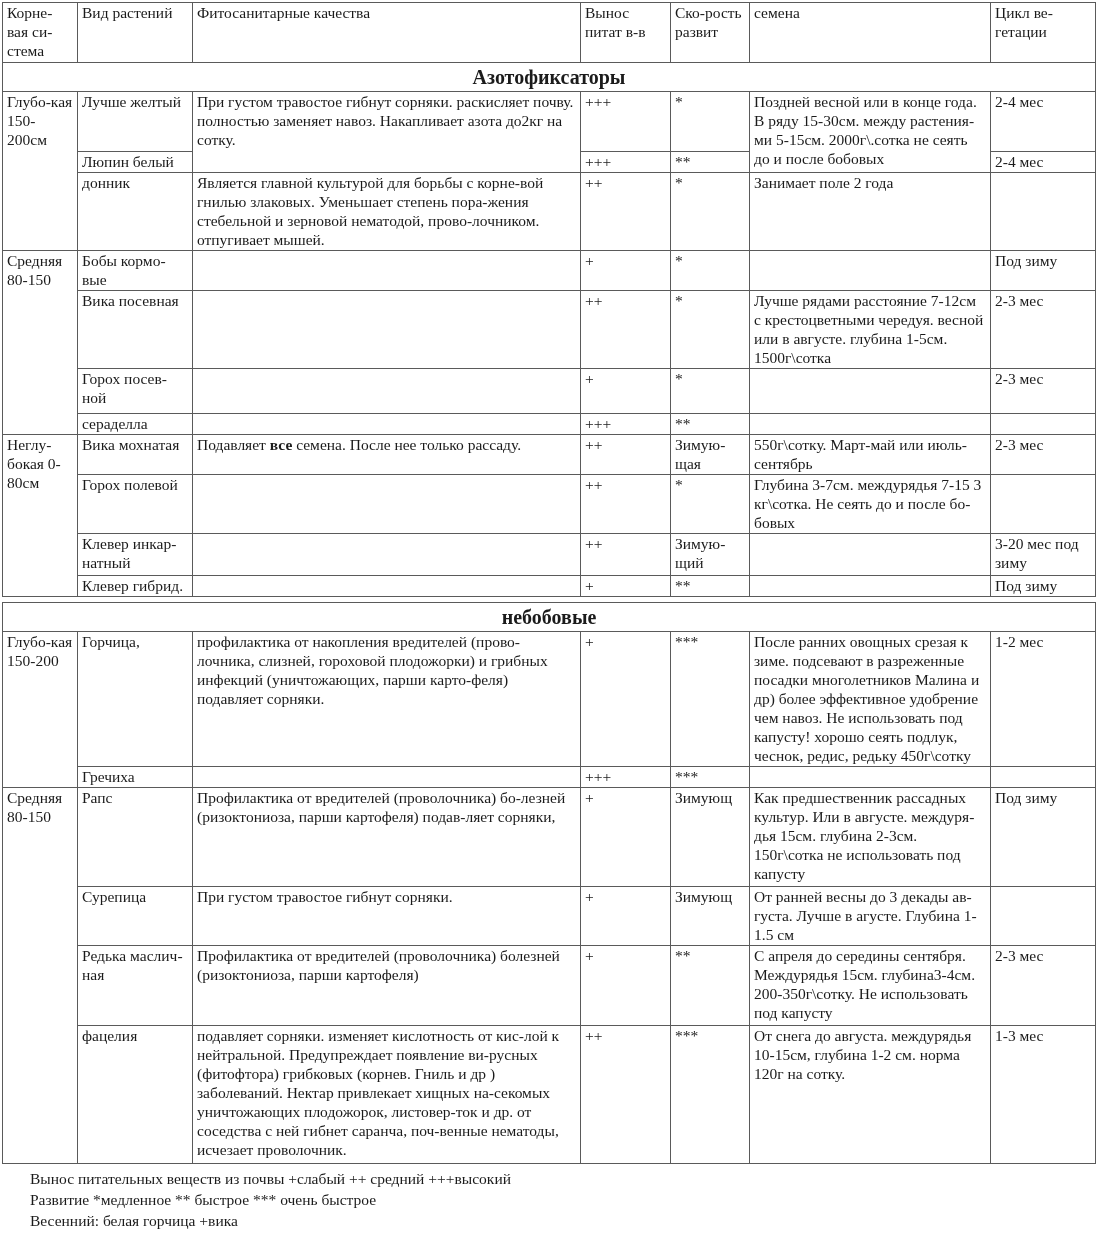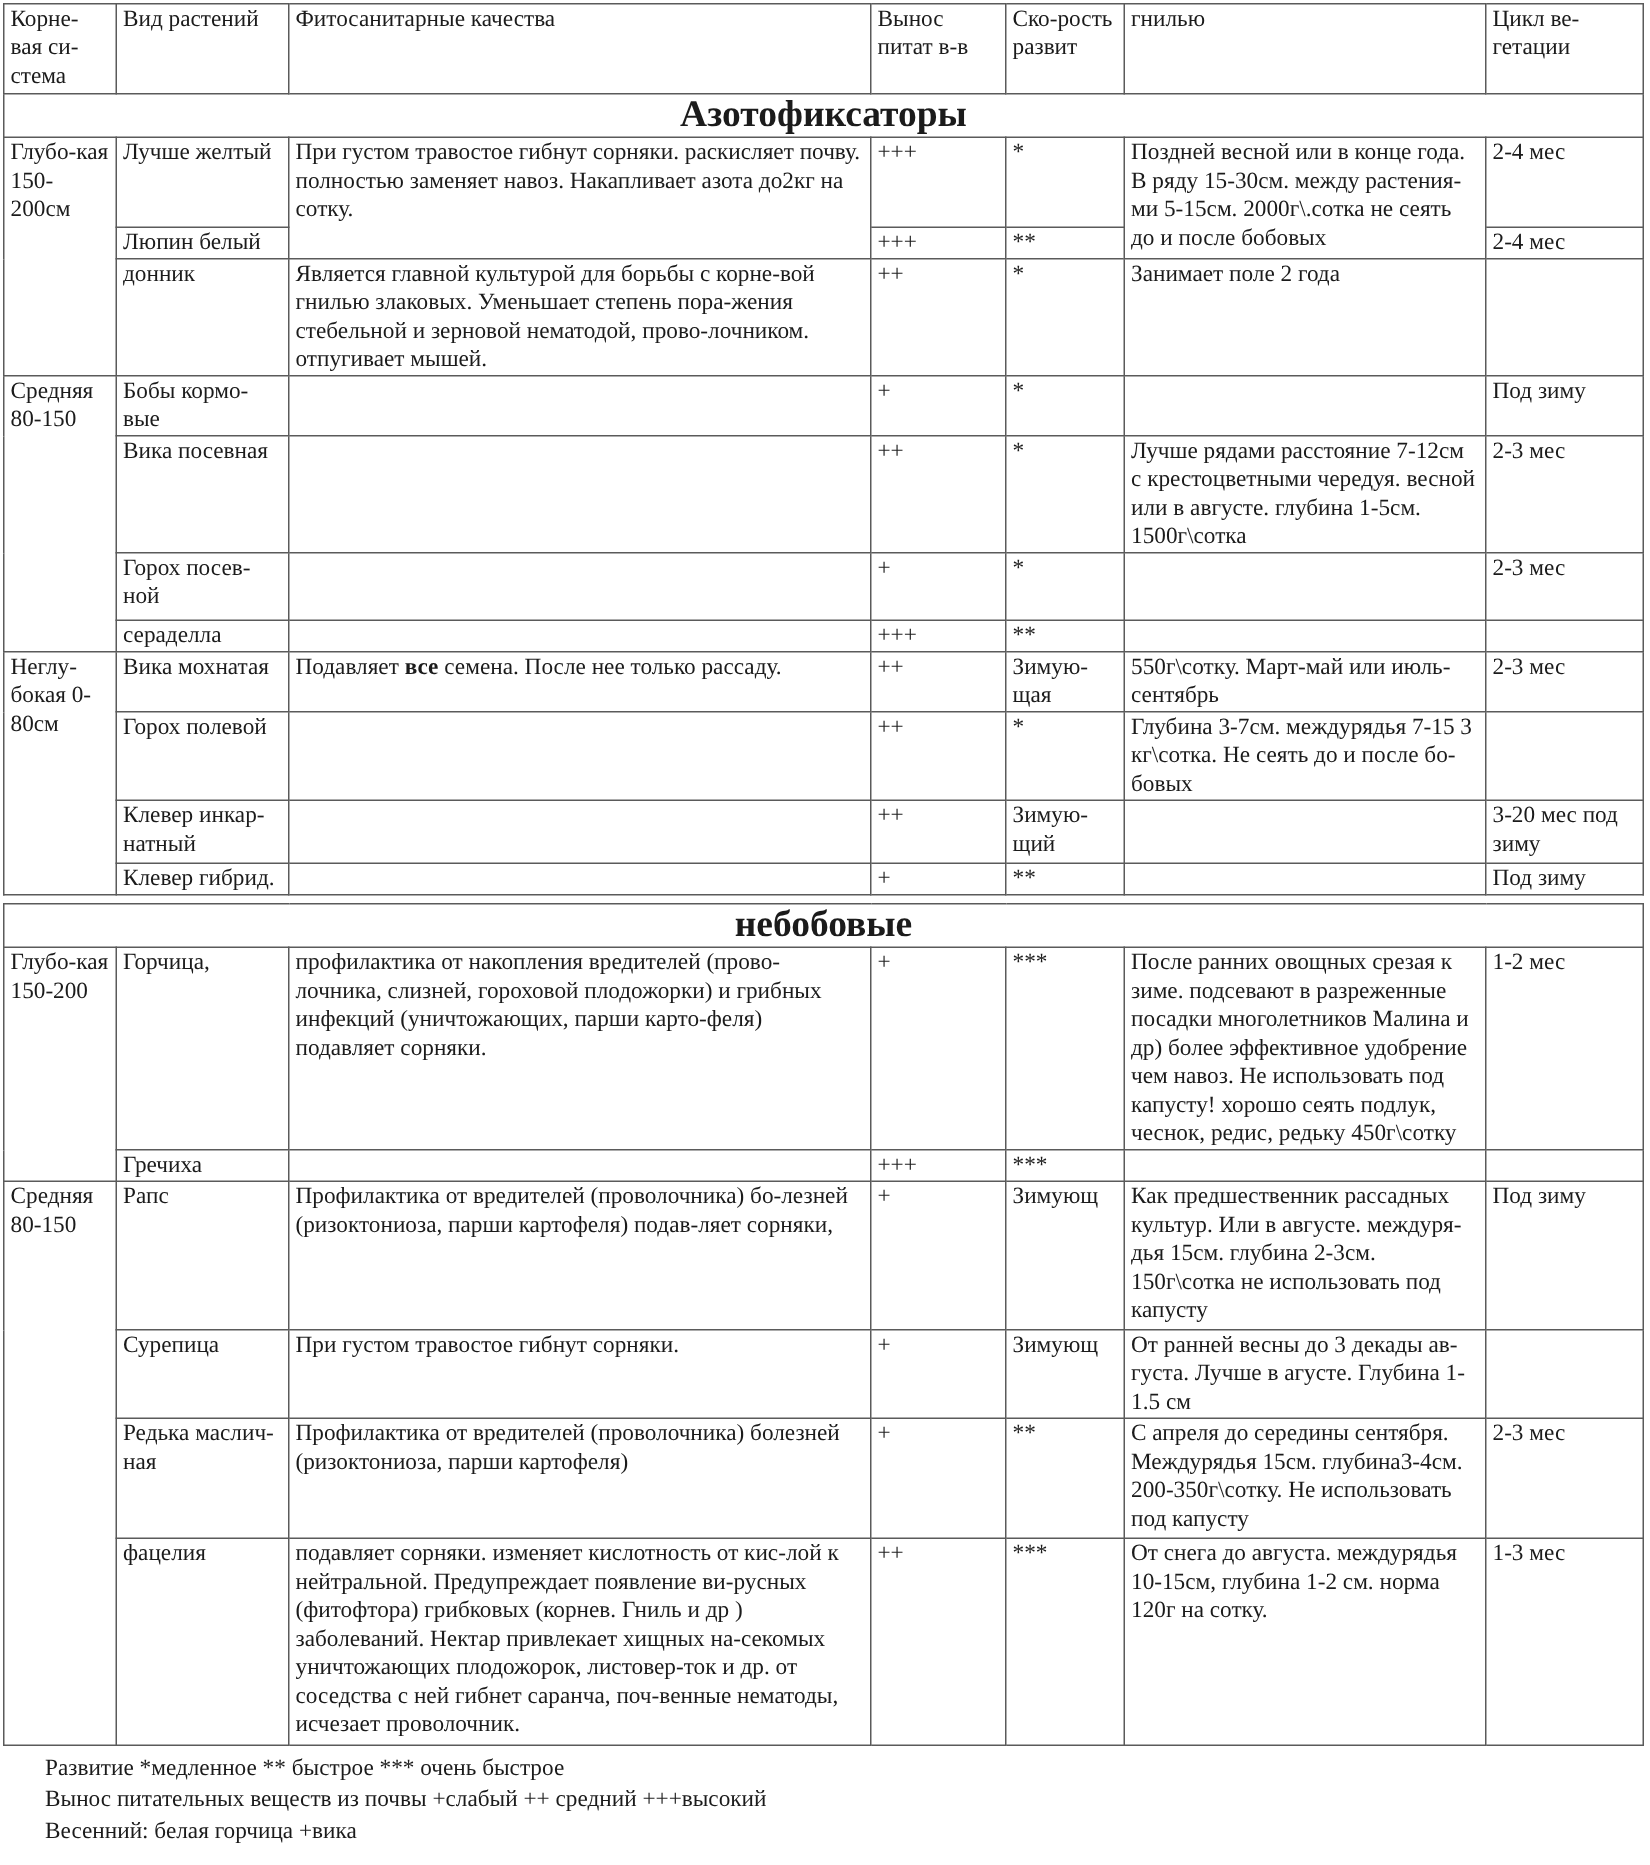--- a/index.html
+++ b/index.html
@@ -23,21 +23,21 @@
     font-size:15.5px;
     line-height:19px;
     font-weight:normal;
     text-align:left;
     overflow-wrap:break-word;
     word-wrap:break-word;
   }
   tr.section-row td{
     text-align:center;
     font-weight:bold;
-    font-size:25px;
+    font-size:20px;
     line-height:26px;
     padding:1px 4px;
   }
   .b{font-weight:bold;margin-top:36px;}
   .gap{height:5px;}
   .legend{
     margin:4px 0 0 28px;
     font-size:15.5px;
     line-height:21px;
   }
@@ -58,21 +58,21 @@
         <col style="width:241px">
         <col style="width:105px">
     </colgroup>
     <tbody>
         <tr style="height:60px">
       <td>Корне-вая си-стема</td>
       <td>Вид растений</td>
       <td>Фитосанитарные качества</td>
       <td>Вынос питат в-в</td>
       <td>Ско-рость развит</td>
-      <td>гнилью</td>
+      <td>семена</td>
       <td>Цикл ве-гетации</td>
     </tr>
     <tr class="section-row" style="height:27px">
       <td colspan="7">Азотофиксаторы</td>
     </tr>
     <tr style="height:60px">
       <td rowspan="3">Глубо-кая 150-200см</td>
       <td>Лучше желтый</td>
       <td rowspan="2">При густом травостое гибнут сорняки. раскисляет почву. полностью заменяет навоз. Накапливает азота до2кг на сотку.</td>
       <td>+++</td>
@@ -226,19 +226,19 @@
       <td>подавляет сорняки. изменяет кислотность от кис-лой к нейтральной. Предупреждает появление ви-русных (фитофтора) грибковых (корнев. Гниль и др ) заболеваний. Нектар привлекает хищных на-секомых уничтожающих плодожорок, листовер-ток и др. от соседства с ней гибнет саранча, поч-венные нематоды, исчезает проволочник.</td>
       <td>++</td>
       <td>***</td>
       <td>От снега до августа. междурядья 10-15см, глубина 1-2 см. норма 120г  на сотку.</td>
       <td>1-3 мес</td>
     </tr>
   </tbody>
     </table>
 
   <div class="legend">
+    <div>Вынос питательных веществ из почвы +слабый ++ средний +++высокий</div>
     <div>Развитие *медленное ** быстрое *** очень быстрое</div>
-    <div>Вынос питательных веществ из почвы +слабый ++ средний +++высокий</div>
     <div>Весенний: белая горчица +вика</div>
 
   </div>
 
 </div>
 
 </body></html>

